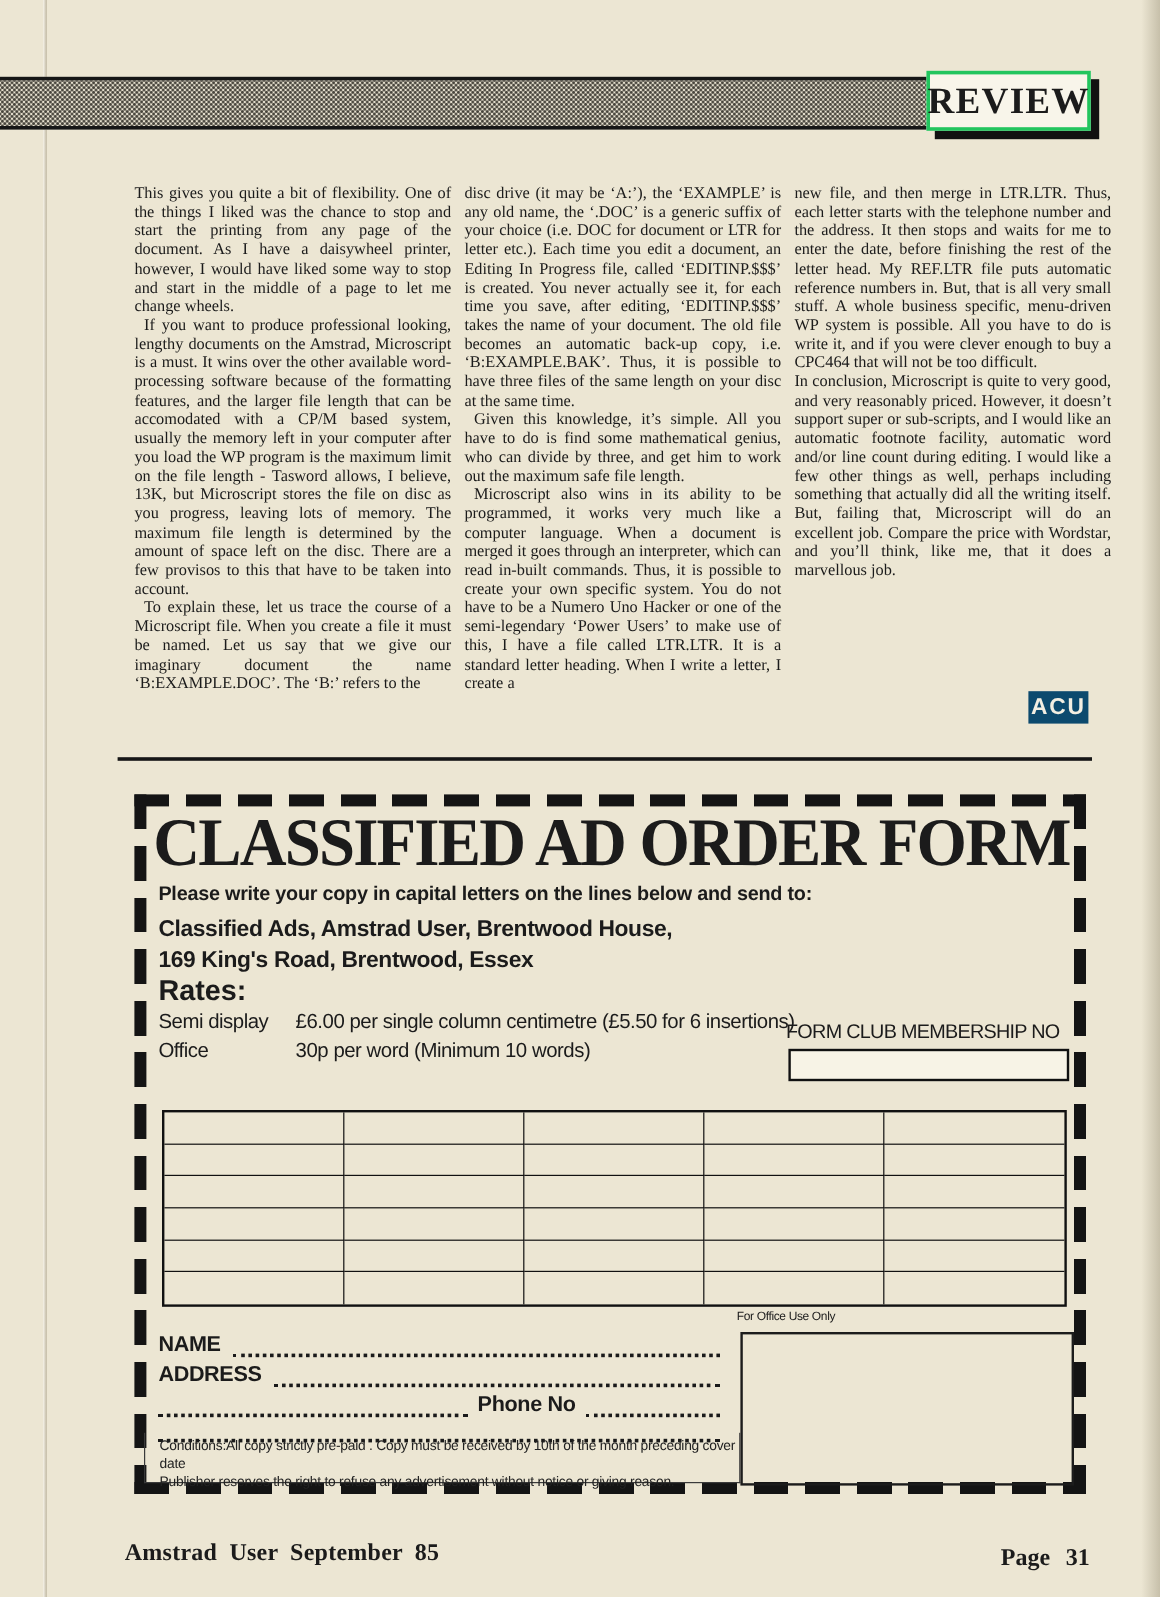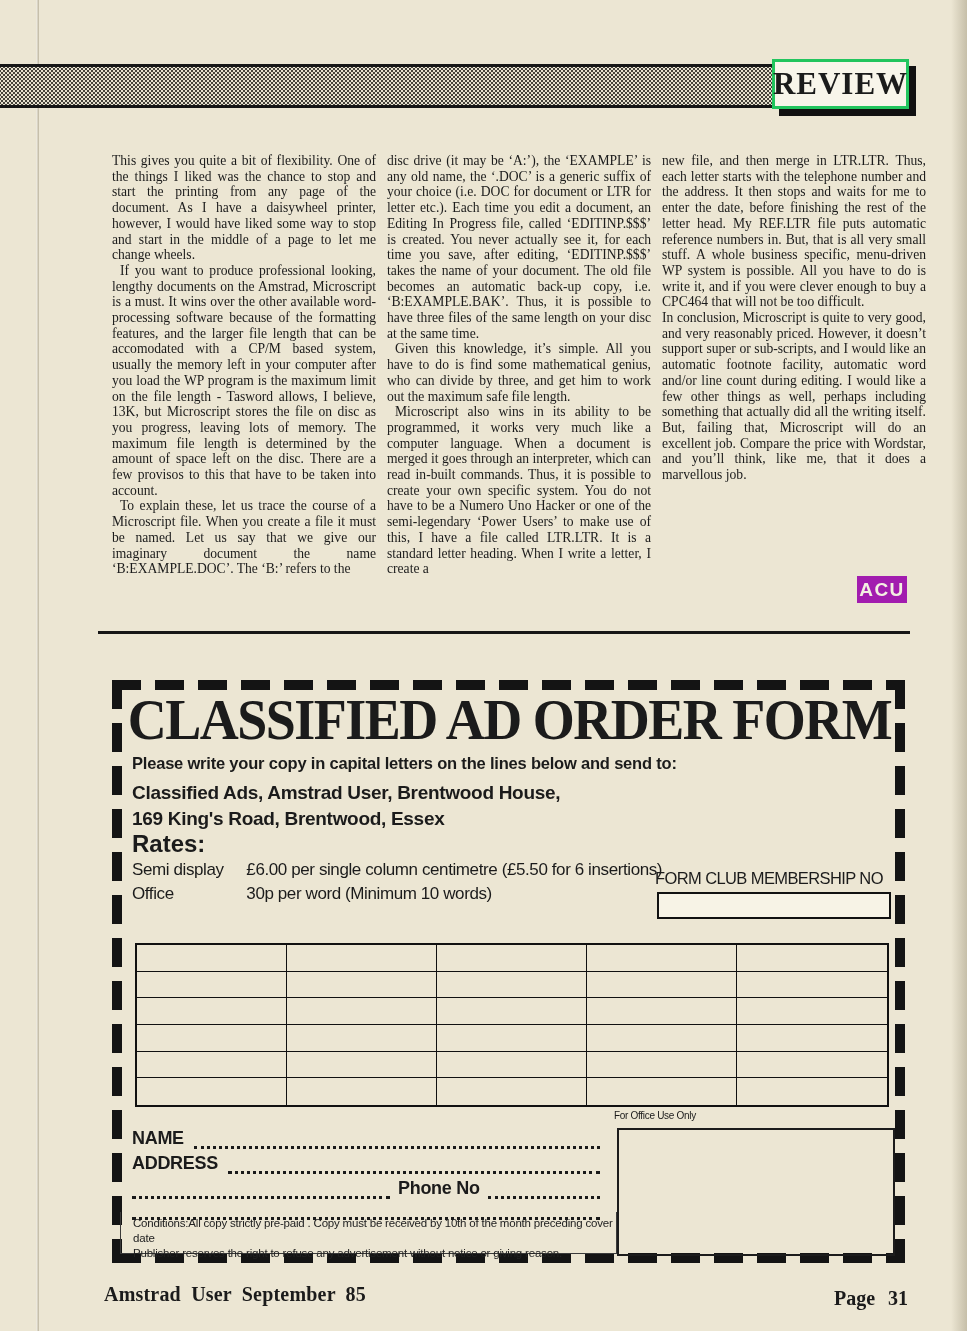--- a/index.html
+++ b/index.html
@@ -52,30 +52,30 @@
   .article .col{
     flex:1 1 0;
     font-family:"Liberation Serif", serif;
     font-size:13.6px;line-height:15.7px;
     text-align:justify;
   }
   .article p{margin:0;}
   .article p.indent{text-indent:8px;}
   .acu-badge{
     position:absolute;left:857px;top:576px;width:50px;height:27px;
-    background:#a21caf;color:#f3efe2;
+    background:#0c4a6e;color:#f3efe2;
     display:flex;align-items:center;justify-content:center;
     font-weight:bold;font-size:19px;letter-spacing:1.5px;
   }
   .section-divider{
     position:absolute;left:98px;top:631px;width:812px;height:3px;background:#161616;
   }
   
   .ad-form{
-    position:absolute;left:112px;top:678px;width:795px;height:588px;
+    position:absolute;left:112px;top:660px;width:795px;height:588px;
   }
   .dash-h{position:absolute;height:10px;
     background:repeating-linear-gradient(90deg,#141414 0 29px, rgba(0,0,0,0) 29px 43px);}
   .dash-v{position:absolute;width:10px;
     background:repeating-linear-gradient(180deg,#141414 0 29px, rgba(0,0,0,0) 29px 43px);}
   .dash-top{left:0;right:2px;top:2px;}
   .dash-bottom{left:0;right:2px;bottom:3px;}
   .dash-left{left:0;top:2px;bottom:3px;}
   .dash-right{right:2px;top:2px;bottom:3px;}
   .form-title{

